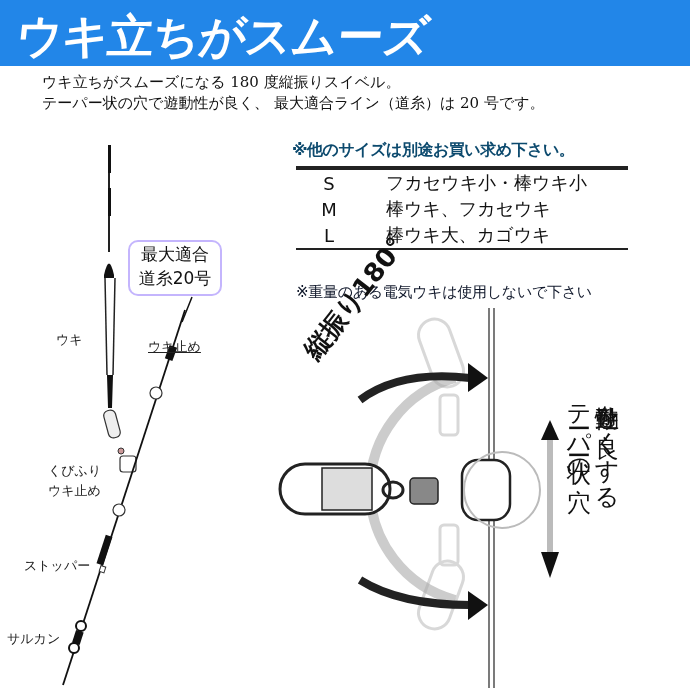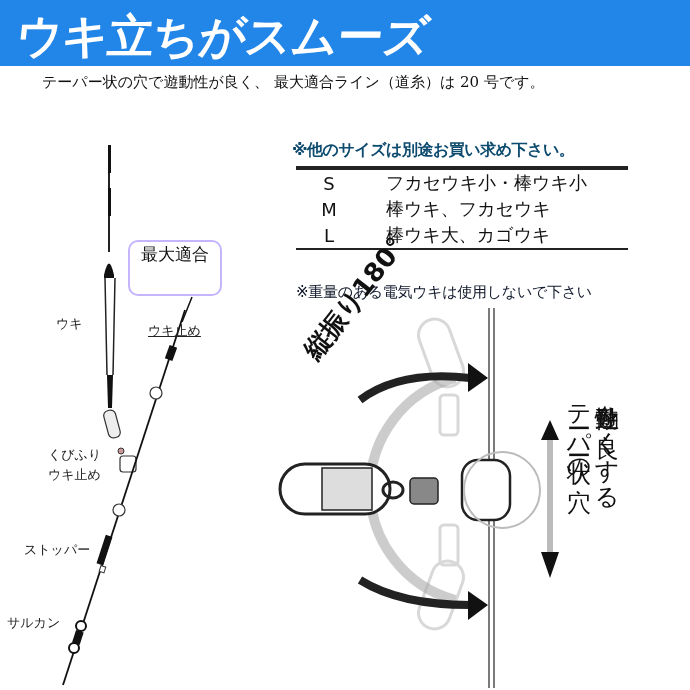--- a/index.html
+++ b/index.html
@@ -14,34 +14,35 @@
   .size-table { position:absolute; left:296px; top:166px; width:332px; }
   .rule { height:2px; background:#222; }
   .trow { display:flex; height:26px; align-items:center; font-size:18px; }
   .trow.head { font-size:19px; height:28px; }
   .c1 { width:66px; text-align:center; }
   .c1.h { text-align:left; padding-left:2px; width:80px; }
   .c2 { flex:1; padding-left:10px; white-space:nowrap; }
   .trow .c2.body { padding-left:24px; }
   .footnote { position:absolute; left:296px; top:283px; font-size:15px; color:#0f172a; white-space:nowrap; letter-spacing:-0.3px; }
   .diagram { position:absolute; left:0; top:0; width:690px; height:690px; }
-  .lbl { position:absolute; font-size:13px; color:#222; white-space:nowrap; }
+  .lbl { position:absolute; font-size:13px; color:#222; white-space:nowrap;margin-top:16px; }
   .callout { position:absolute; left:128px; top:240px; width:90px; height:52px; border:2px solid #c4b5fd; border-radius:10px;
              background:#fff; font-size:17px; text-align:center; line-height:24px; }
   .vtext { position:absolute; writing-mode:vertical-rl; font-size:24px; line-height:26px; color:#111; }
   .arc-label { position:absolute; left:296px; top:345px; font-size:26px; font-weight:bold; transform:rotate(-52deg); transform-origin:left top; white-space:nowrap; }
 </style>
 </head>
 <body>
 
 <div class="banner">
   <div class="banner-title">ウキ立ちがスムーズ</div>
 </div>
 
 <div class="desc">
+  <div>ウキ立ちがスムーズになる 180 度縦振りスイベル。</div>
   <div>テーパー状の穴で遊動性が良く、 最大適合ライン（道糸）は 20 号です。</div>
 </div>
 
 <svg class="diagram" viewBox="0 0 690 690" width="690" height="690">
 
   <g>
     <line x1="109" y1="145" x2="109" y2="252" stroke="#222" stroke-width="2"></line>
     <rect x="108" y="145" width="3" height="28" fill="#111"></rect>
     <rect x="108" y="188" width="3" height="28" fill="#111"></rect>
     <path d="M104 275 Q109 252 114 275 L114 278 L104 278 Z" fill="#111"></path>
@@ -101,20 +102,21 @@
     <circle cx="502" cy="490" r="38" fill="none" stroke="#bbb" stroke-width="2"></circle>
 
     <line x1="550" y1="432" x2="550" y2="560" stroke="#bbb" stroke-width="6"></line>
     <polygon points="541,440 550,420 559,440" fill="#111"></polygon>
     <polygon points="541,552 550,578 559,552" fill="#111"></polygon>
   </g>
 </svg>
 
 <div class="callout">
   <div>最大適合</div>
+  <div>道糸20号</div>
 </div>
 <div class="lbl" style="left:56px;top:315px;">ウキ</div>
 <div class="lbl" style="left:148px;top:322px;text-decoration:underline;">ウキ止め</div>
 <div class="lbl" style="left:48px;top:446px;">くびふり</div>
 <div class="lbl" style="left:48px;top:466px;">ウキ止め</div>
 <div class="lbl" style="left:24px;top:541px;">ストッパー</div>
 <div class="lbl" style="left:7px;top:614px;">サルカン</div>
 
 <div class="notice">※他のサイズは別途お買い求め下さい。</div>
 

